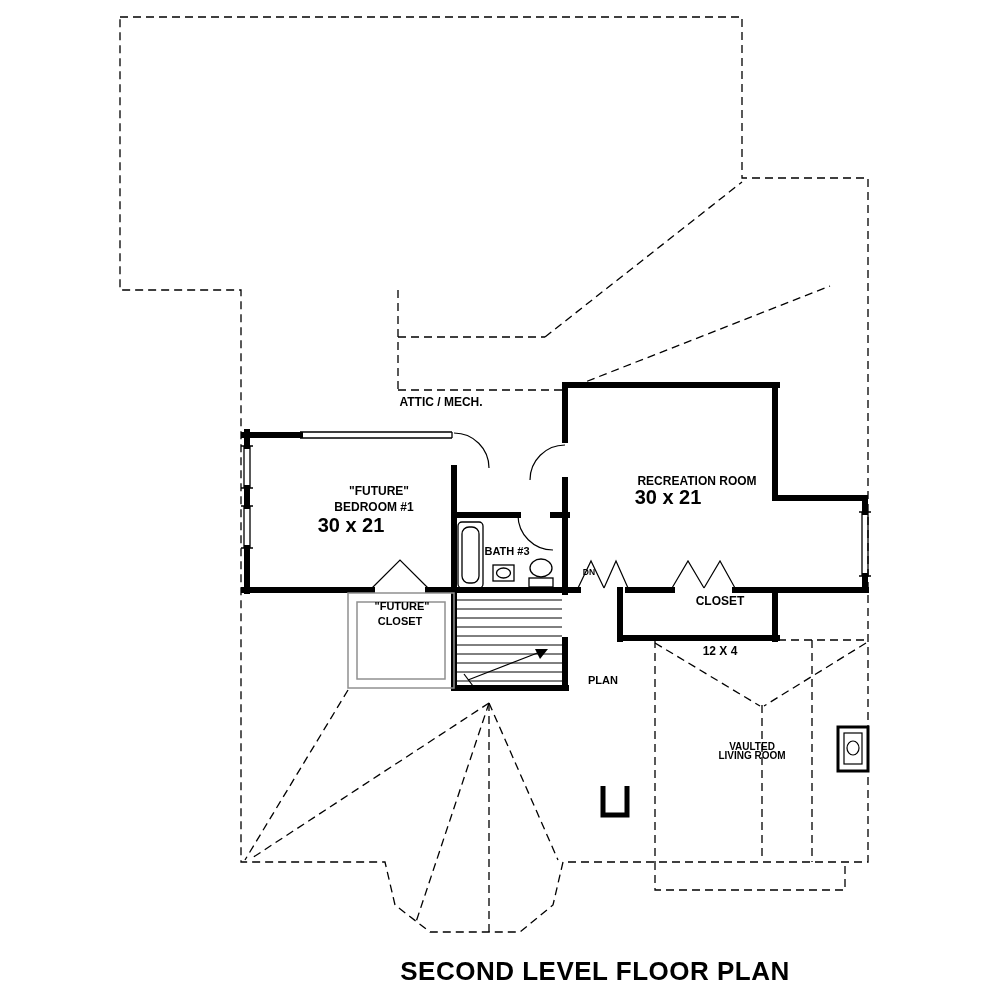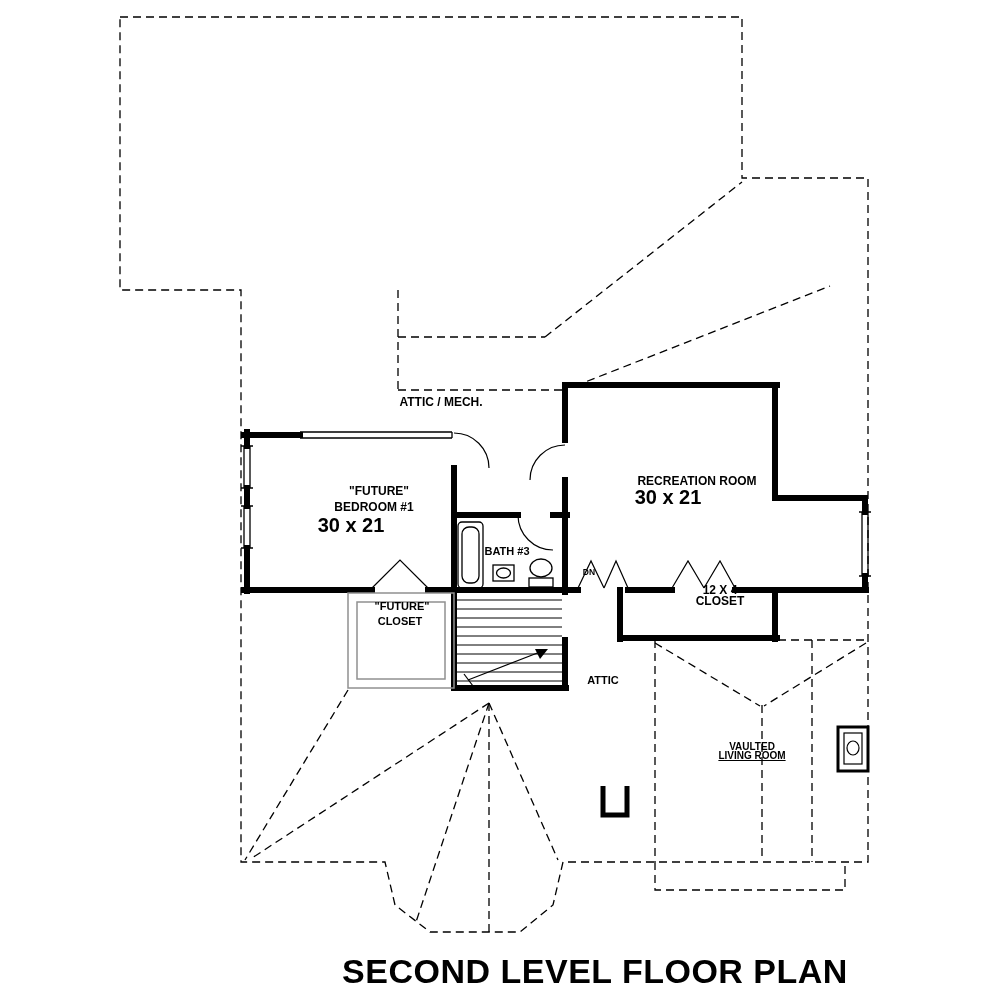--- a/index.html
+++ b/index.html
@@ -20,21 +20,21 @@
     color: #000;
     white-space: nowrap;
     line-height: 1;
   }
   .fs7  { font-size: 10px; }
   .fs8  { font-size: 8.5px; }
   .fs11 { font-size: 11px; }
   .fs115{ font-size: 12px; padding-left: 44px; }
   .fs12 { font-size: 12px; }
   .fs15 { font-size: 20px; }
-  .title { font-size: 34px; letter-spacing: 0.5px; }
+  .title { font-size: 26px; letter-spacing: 0.5px; }
 </style>
 </head>
 <body>
 
 <div class="canvas">
 
   <svg width="1000" height="1000" viewBox="0 0 1000 1000">
 
     <g stroke="#000" fill="none" stroke-width="1.3" stroke-dasharray="8 5">
       <path d="M120,17 H742 V178 H868 V862 H563 L553,905 L520,932 H430 L395,905 L385,862 H241 V290 H120 Z"></path>
@@ -145,24 +145,24 @@
 
   <div class="lbl fs115" style="left:675px; top:481px;">RECREATION ROOM</div>
   <div class="lbl fs15" style="left:668px; top:497px;">30 x 21</div>
 
   <div class="lbl fs11" style="left:507px; top:551px;">BATH #3</div>
 
   <div class="lbl fs11" style="left:402px; top:606px;">"FUTURE"</div>
   <div class="lbl fs11" style="left:400px; top:621px;">CLOSET</div>
 
   <div class="lbl fs115" style="left:698px; top:601px;">CLOSET</div>
-  <div class="lbl fs115" style="left:698px; top:590px;">12 X 4</div>
+  <div class="lbl fs115" style="left:698px; top:651px;">12 X 4</div>
 
   <div class="lbl fs8" style="left:572px; top:572px;padding-left:34px;">DN</div>
 
-  <div class="lbl fs11" style="left:603px; top:680px;">ATTIC</div>
+  <div class="lbl fs11" style="left:603px; top:680px;">PLAN</div>
 
   <div class="lbl fs7" style="left:752px; top:747px;">VAULTED</div>
-  <div class="lbl fs7" style="left:752px; top:756px;text-decoration:underline;">LIVING ROOM</div>
+  <div class="lbl fs7" style="left:752px; top:756px;">LIVING ROOM</div>
 
   <div class="lbl title" style="left:595px; top:971px;">SECOND LEVEL FLOOR PLAN</div>
 
 </div>
 
 </body></html>

